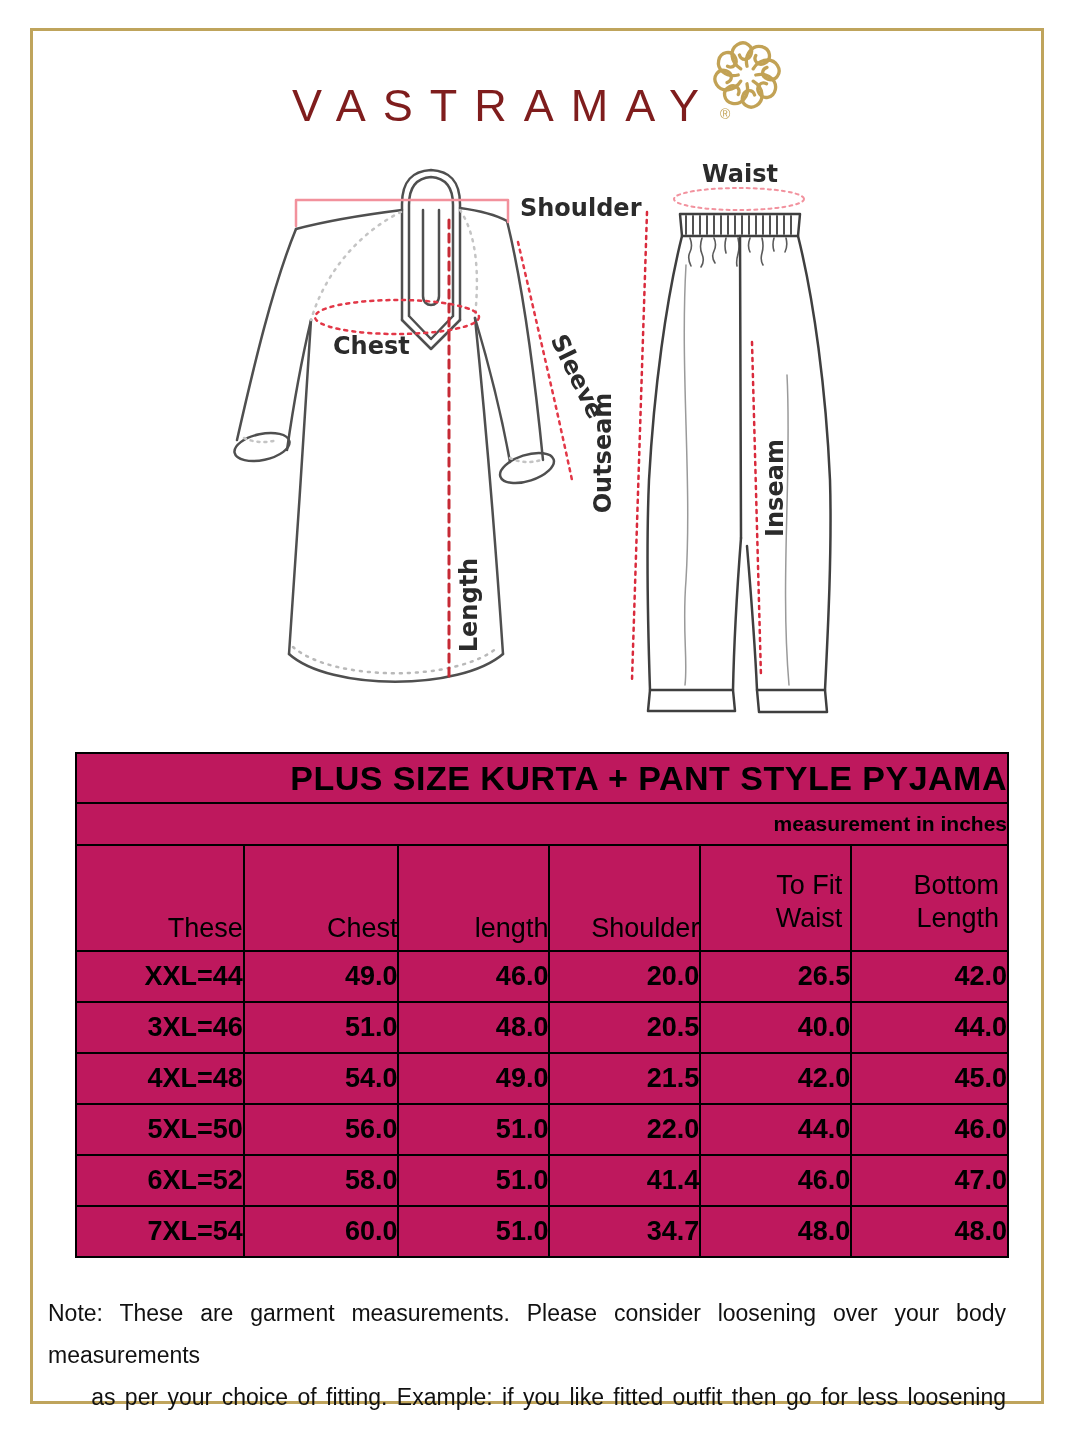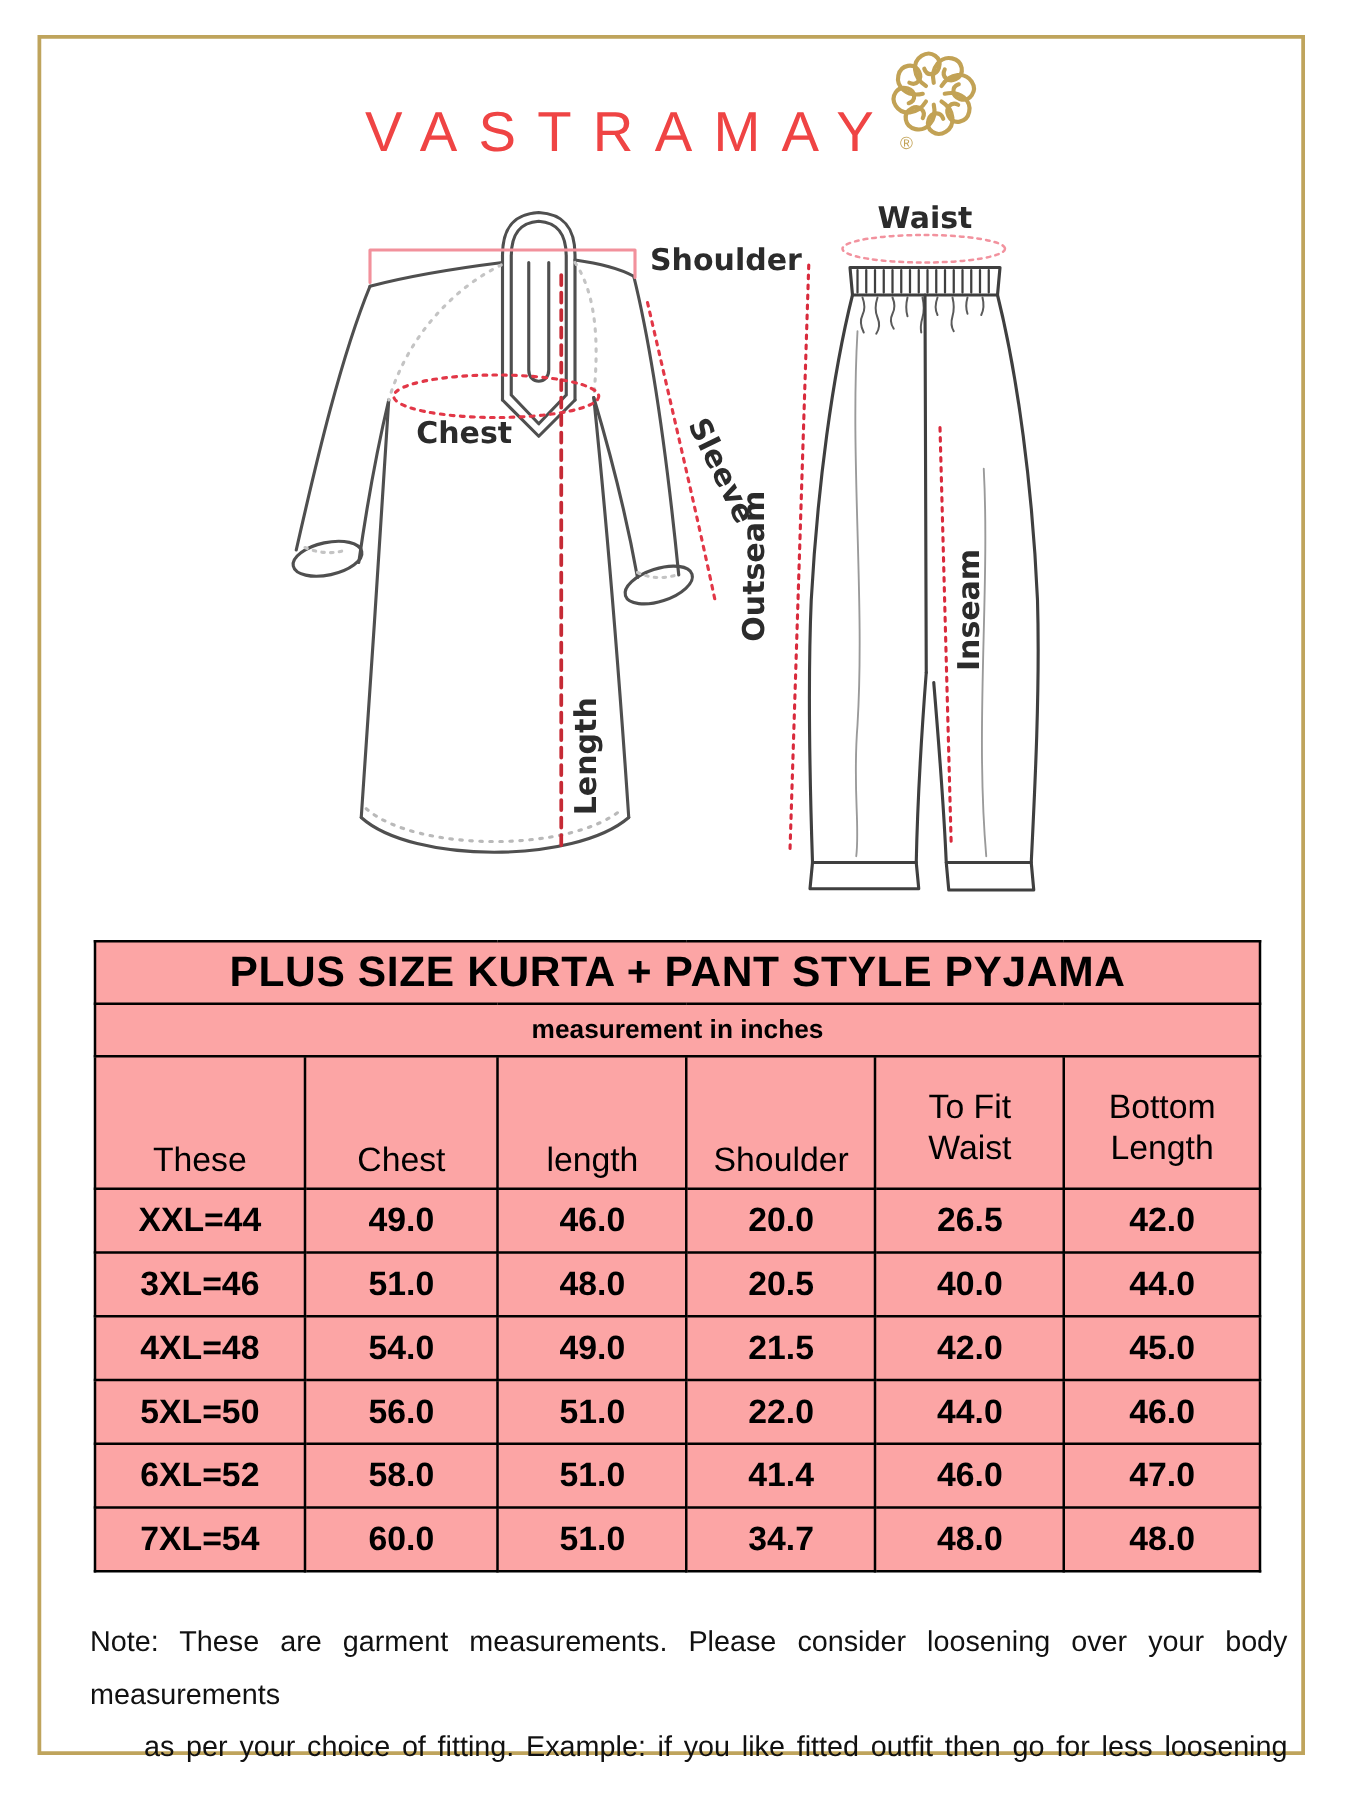--- a/index.html
+++ b/index.html
@@ -3,43 +3,43 @@
 <meta charset="utf-8">
 <style>
   html,body{margin:0;padding:0;background:#ffffff;}
   body{width:1080px;height:1440px;position:relative;overflow:hidden;
        font-family:"Liberation Sans",sans-serif;color:#111;}
   .frame{position:absolute;left:30px;top:28px;width:1014px;height:1376px;
          border:3px solid #bfa45c;box-sizing:border-box;pointer-events:none;}
   
   .logo{position:absolute;top:34px;left:0;width:100%;display:flex;
         justify-content:center;align-items:flex-start;}
-  .brand{font-size:45px;letter-spacing:17px;color:#ef4444;font-weight:400;
+  .brand{font-size:45px;letter-spacing:17px;color:#7f1d1d;font-weight:400;
          margin-top:49px;line-height:1;}
   .flower-wrap{position:relative;width:82px;height:86px;margin-left:-10px;}
   .reg{position:absolute;left:14px;bottom:-2px;font-size:14px;color:#c2a255;}
   
   .diagram{position:absolute;top:150px;left:30px;width:1020px;height:600px;}
   .dlabel{font-family:"DejaVu Sans","Liberation Sans",sans-serif;
           font-size:24px;font-weight:600;fill:#2b2b2b;}
   
   .size-table{position:absolute;top:752px;left:75px;width:934px;
               border-collapse:collapse;table-layout:fixed;
               font-family:"Liberation Sans",sans-serif;}
-  .size-table td,.size-table th{border:2.5px solid #000;text-align:center;
-              padding:0;color:#000;background:#fca5a5;}
+  .size-table td,.size-table th{border:2.5px solid #000;text-align:right;
+              padding:0;color:#000;background:#be185d;}
   .size-table .title-cell{font-size:34px;font-weight:bold;height:48px;
               letter-spacing:.5px;}
   .size-table .subtitle-cell{font-size:21px;font-weight:bold;height:40px;}
   .size-table th{font-size:27px;font-weight:normal;height:88px;
                  vertical-align:bottom;padding-bottom:6px;line-height:1.2;}
   .size-table th.two{padding-bottom:16px;padding-left:8px;padding-right:8px;}
   .size-table td.val{font-size:27px;font-weight:bold;height:49px;}
   
-  .note{position:absolute;top:1292px;left:72px;width:958px;font-size:23px;
+  .note{position:absolute;top:1292px;left:48px;width:958px;font-size:23px;
         line-height:42px;color:#111;word-spacing:3px;}
   .note-line1{text-align:justify;text-align-last:justify;}
   .note-line2{text-align:right;}
 </style>
 </head>
 <body>
 
 <div class="frame"></div>
 
 <div class="logo">

